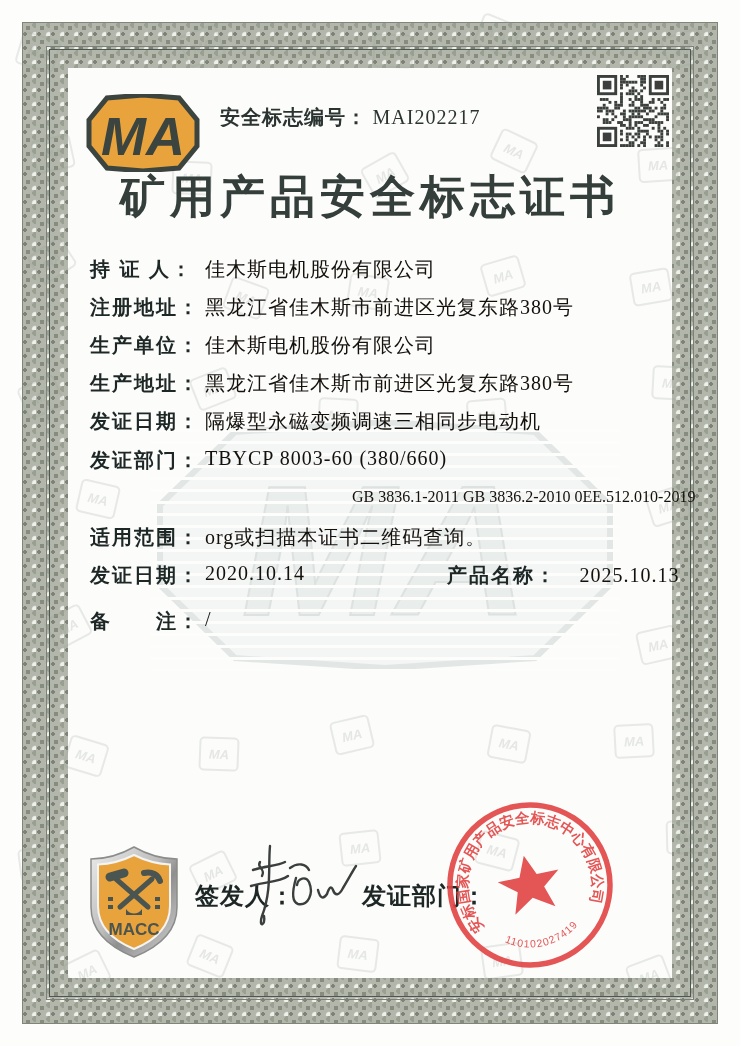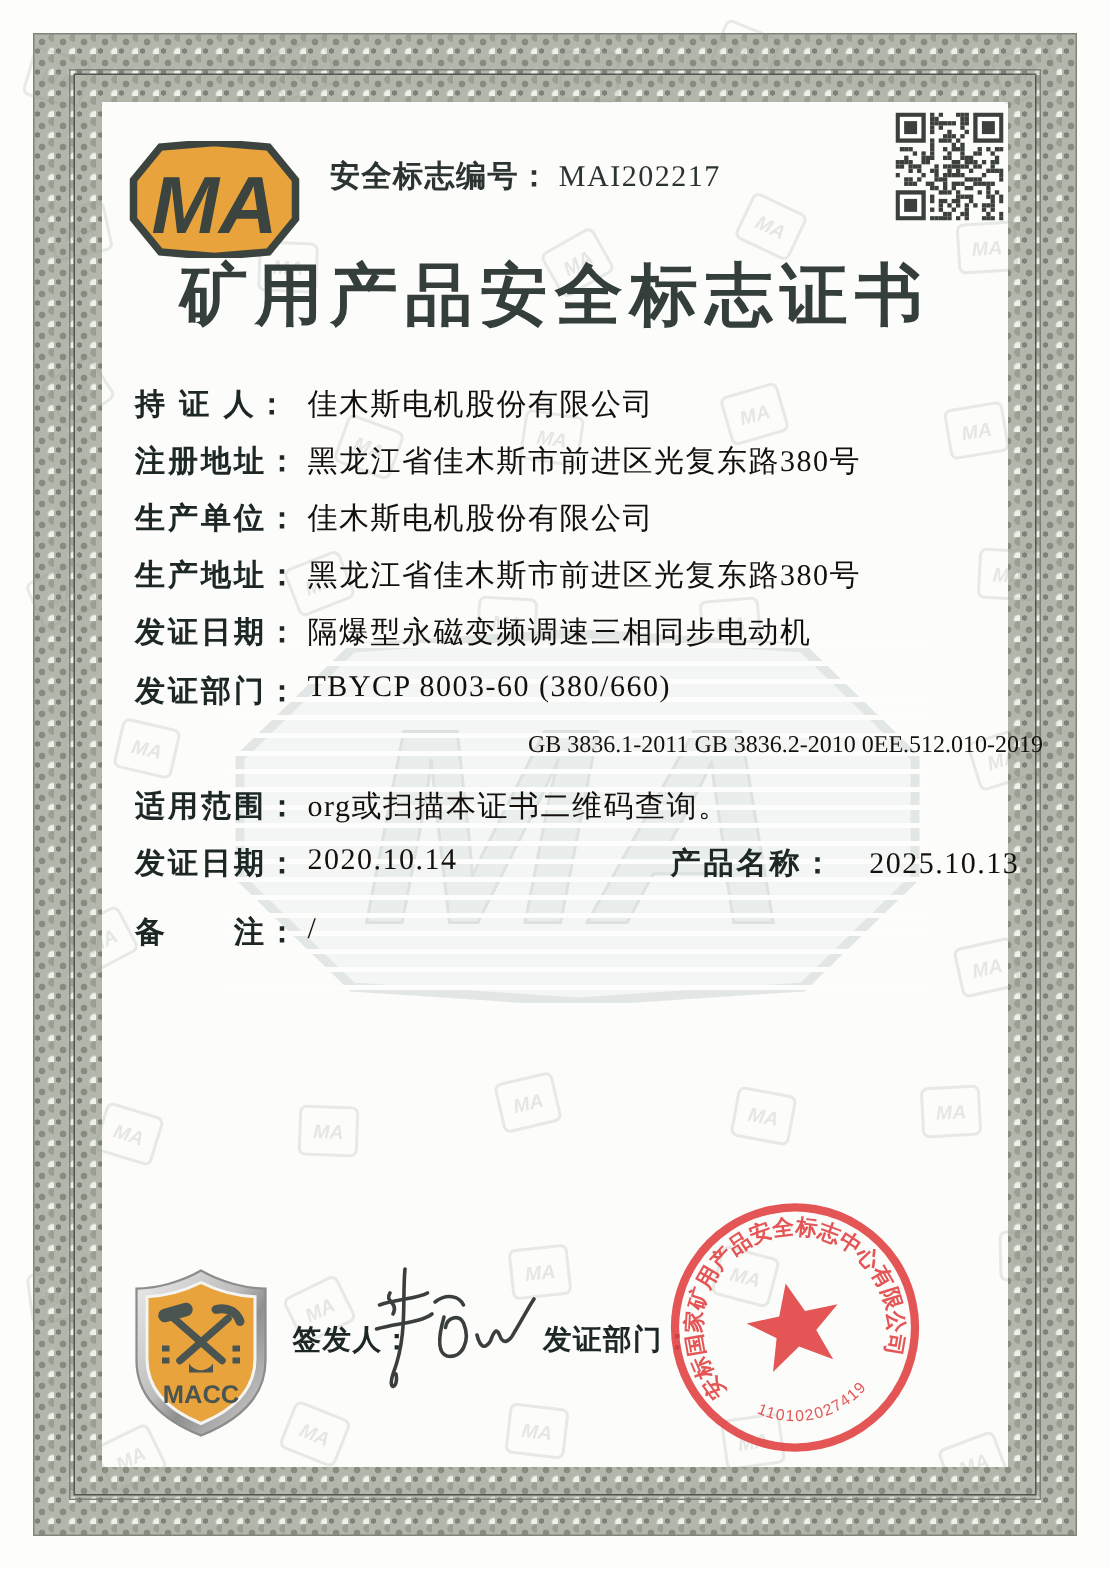--- a/index.html
+++ b/index.html
@@ -39,21 +39,21 @@
   .frow .val{position:absolute;left:115px;top:0;font-family:"Liberation Serif",serif;
              font-size:20px;color:#14100c;letter-spacing:1px;}
   .frow.wide .lbl{letter-spacing:4.5px;}
   .frow.wide .val{left:262px;top:2px;font-size:16px;letter-spacing:0;}
   .valid{position:absolute;left:357px;top:0;}
   .valid .lbl{font-weight:bold;font-size:20px;color:#1d2725;letter-spacing:2px;}
   .valid .val{font-family:"Liberation Serif",serif;font-size:20px;color:#14100c;margin-left:18px;}
   .statement{position:absolute;left:68px;top:700px;width:606px;font-family:"Liberation Serif",serif;
              font-weight:600;font-size:17px;line-height:27.5px;color:#14100c;
              text-align:justify;text-indent:2em;letter-spacing:0.4px;}
-  .signer,.issuer{position:absolute;font-weight:bold;font-size:19px;color:#1d2725;letter-spacing:1px;}
+  .signer,.issuer{position:absolute;font-weight:bold;font-size:24px;color:#1d2725;letter-spacing:1px;}
   .signer{left:195px;top:880px;}
   .issuer{left:362px;top:880px;}
   .shield{position:absolute;left:86px;top:845px;width:96px;height:114px;}
   .signature{position:absolute;left:246px;top:838px;width:115px;height:105px;}
   .stamp{position:absolute;left:443px;top:798px;width:174px;height:174px;transform:rotate(-12deg);opacity:0.9;}
 </style>
 </head>
 <body>
 
 <div class="page">

